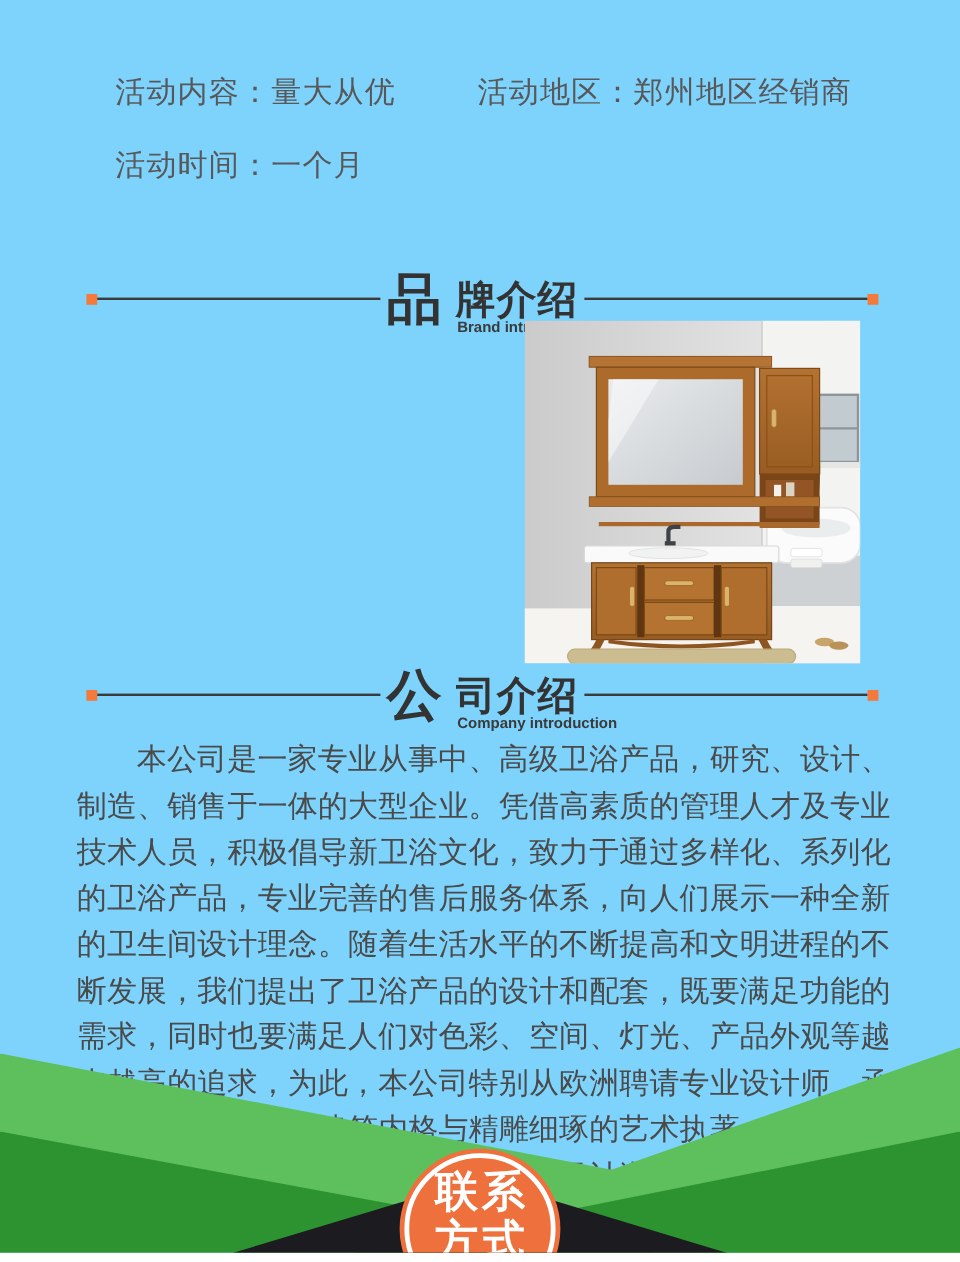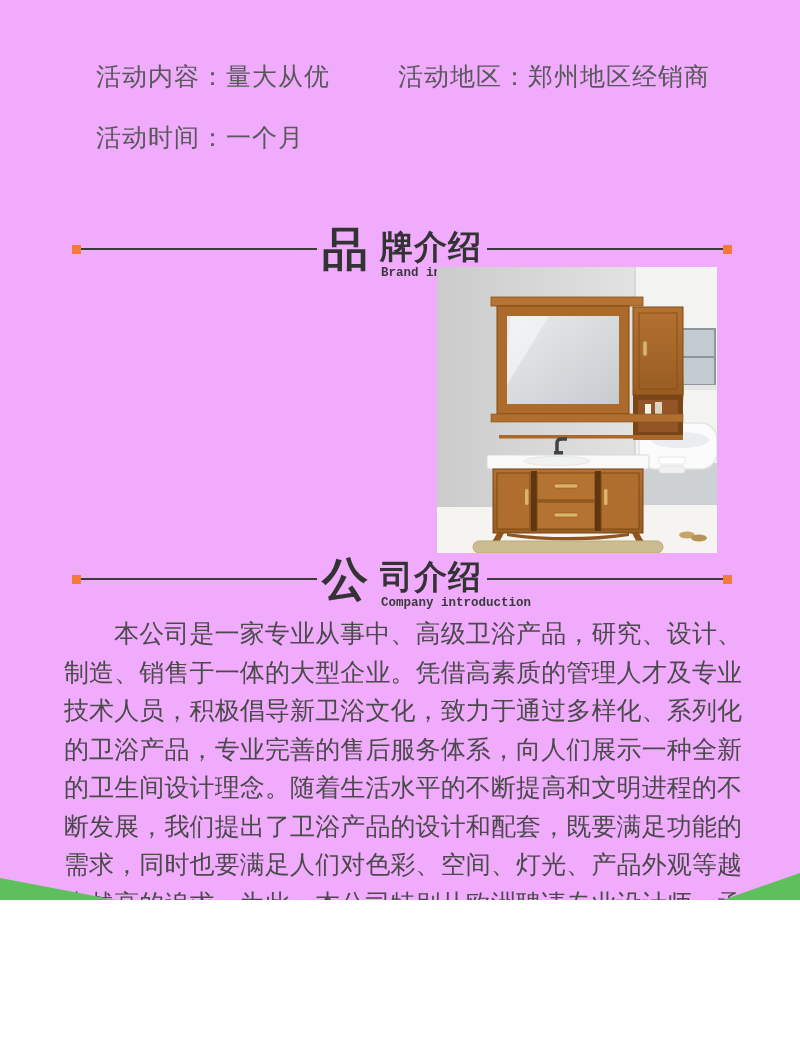--- a/index.html
+++ b/index.html
@@ -9,22 +9,22 @@
     --green-dark:#2C9330;
     --dark-wedge:#1B1B20;
     --divider:#3A3A3A;
     --text-dark:#4A4A4A;
     --text-gray:#58585A;
   }
   *{margin:0;padding:0;box-sizing:border-box;}
   html,body{background:#fff;}
   body{font-family:"Liberation Sans","DejaVu Sans",sans-serif;}
   .page{
-    position:relative;width:800px;height:900px;margin:0 auto;
-    background:#f0abfc;overflow:hidden;
+    position:relative;width:800px;height:1044px;margin:0 auto;
+    background:#7dd3fc;overflow:hidden;
   }
   
   .promo-text{
     position:absolute;font-size:25px;color:var(--text-gray);
     letter-spacing:1px;white-space:nowrap;
   }
   .promo-1l{left:96px;top:60px;}
   .promo-1r{left:398px;top:60px;}
   .promo-2{left:96px;top:121px;}
 
@@ -35,21 +35,21 @@
   }
   .sec-header.brand{top:222px;}
   .sec-header.company{top:552px;}
   .sec-sq{width:9px;height:9px;background:var(--accent-orange);flex:0 0 auto;}
   .sec-line{flex:1 1 auto;height:2px;background:var(--divider);}
   .sec-title{display:flex;align-items:center;margin:0 5px;flex:0 0 auto;}
   .sec-big{
     font-size:46px;font-weight:900;color:#333;line-height:44px;
     letter-spacing:0;
   }
-  .sec-rest{position:relative;margin-left:12px;font-family:Liberation Mono, monospace;}
+  .sec-rest{position:relative;margin-left:12px;}
   .sec-zh{font-size:33px;font-weight:800;color:#333;line-height:33px;letter-spacing:1px;white-space:nowrap;display:block;}
   .sec-en{
     position:absolute;left:1px;top:33px;white-space:nowrap;
     font-size:12.5px;font-weight:700;color:#3A3A3A;letter-spacing:0;
   }
 
   
   .brand-par{
     position:absolute;left:62px;top:278px;width:364px;
     font-size:23px;line-height:33px;color:var(--text-dark);

